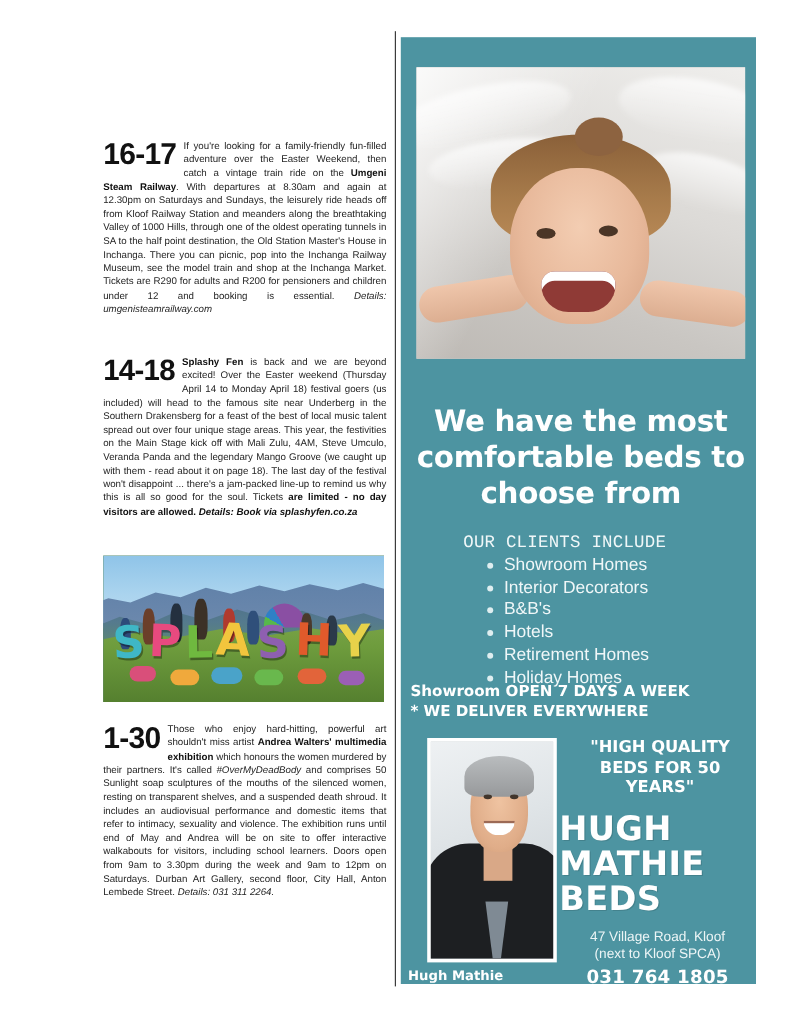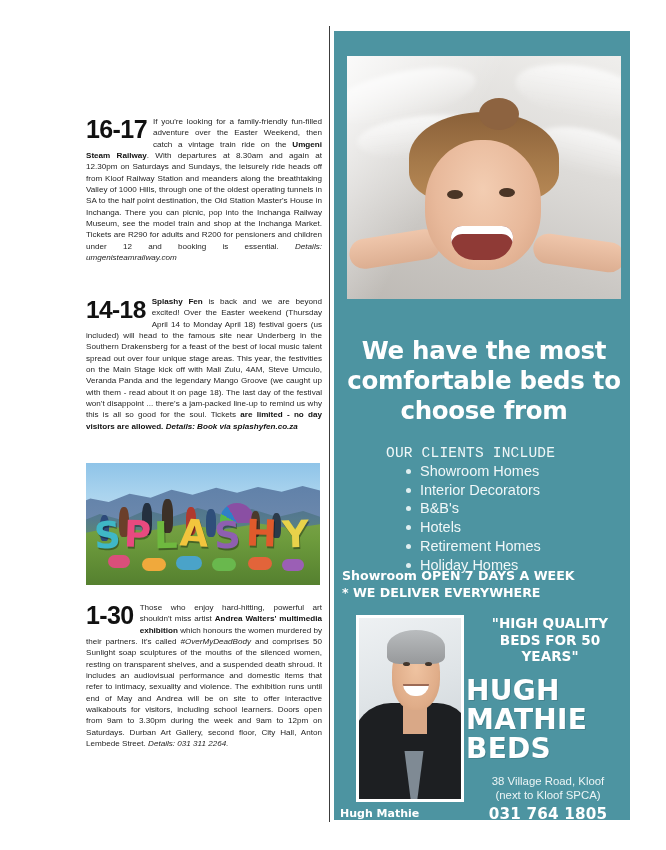--- a/index.html
+++ b/index.html
@@ -506,18 +506,18 @@
 
   <div id="quote-block">"HIGH QUALITY BEDS FOR 50 YEARS"</div>
 
   <div id="logo-block">
     <div>HUGH</div>
     <div>MATHIE</div>
     <div>BEDS</div>
   </div>
 
   <div id="address-block">
-    <div>38 Village Road, Kloof</div>
+    <div>47 Village Road, Kloof</div>
     <div>(next to Kloof SPCA)</div>
     <span id="phone-number">031 764 1805</span>
   </div>
 
 </div>
 
 </body></html>

